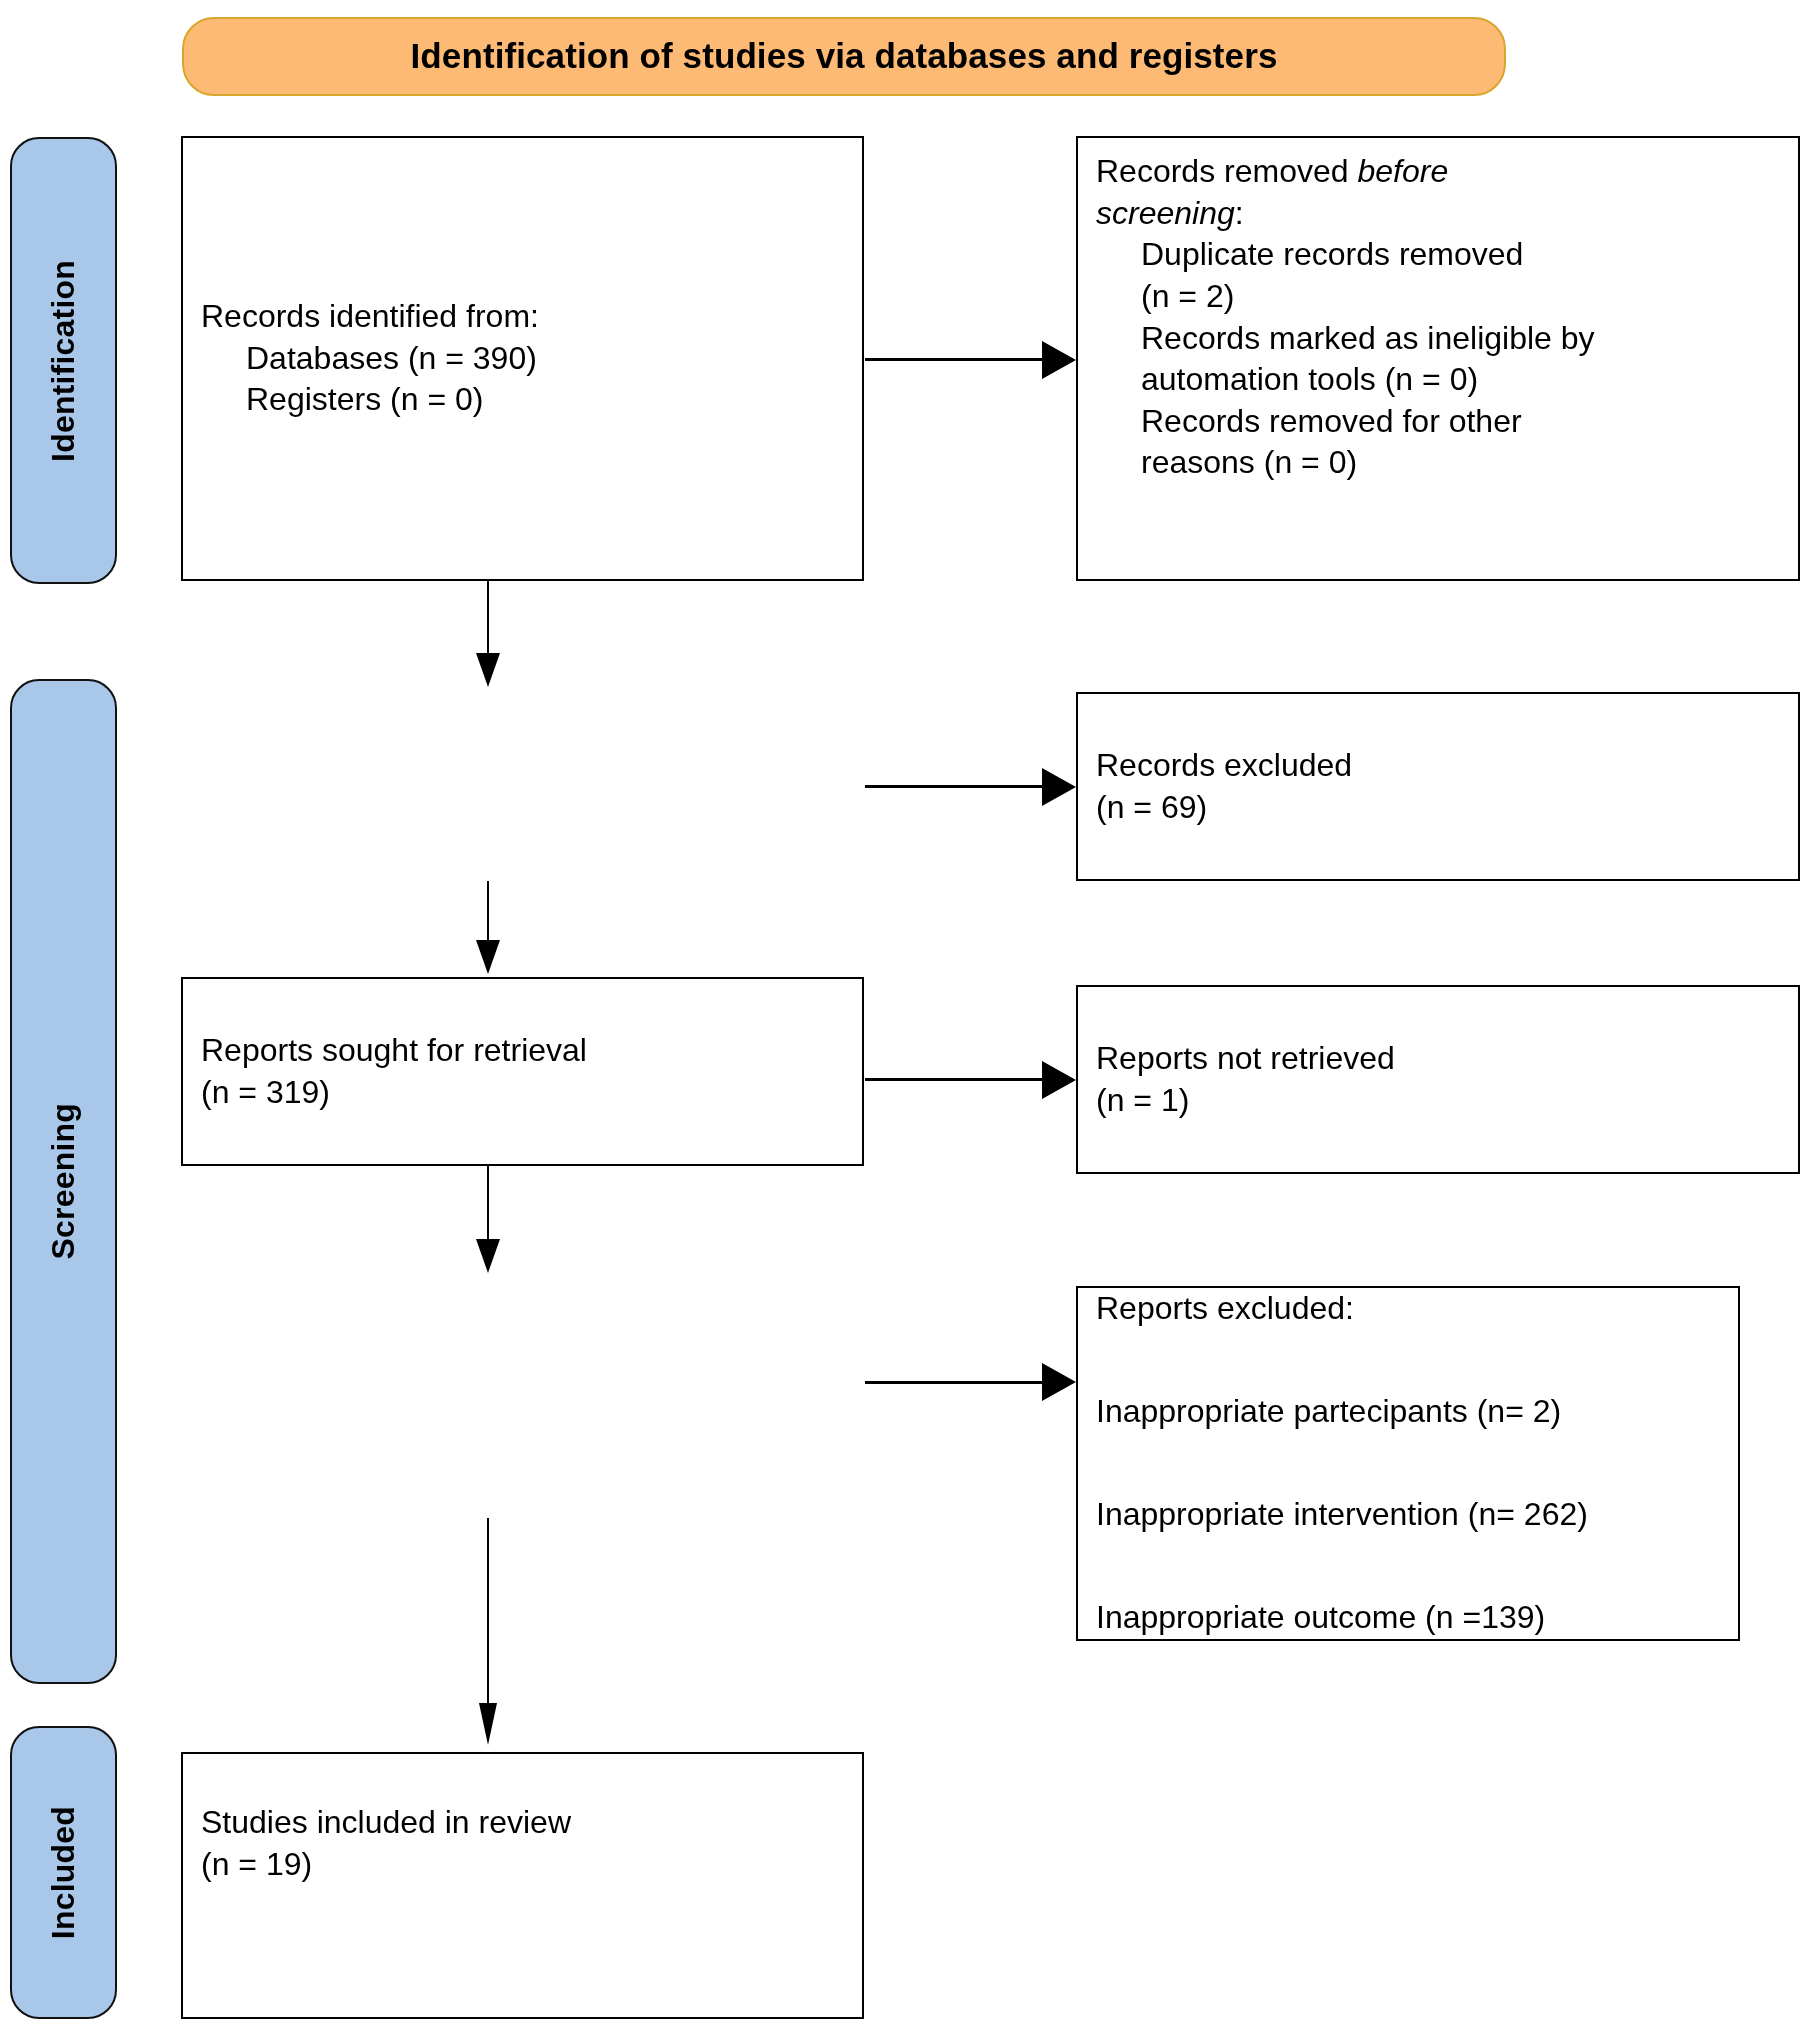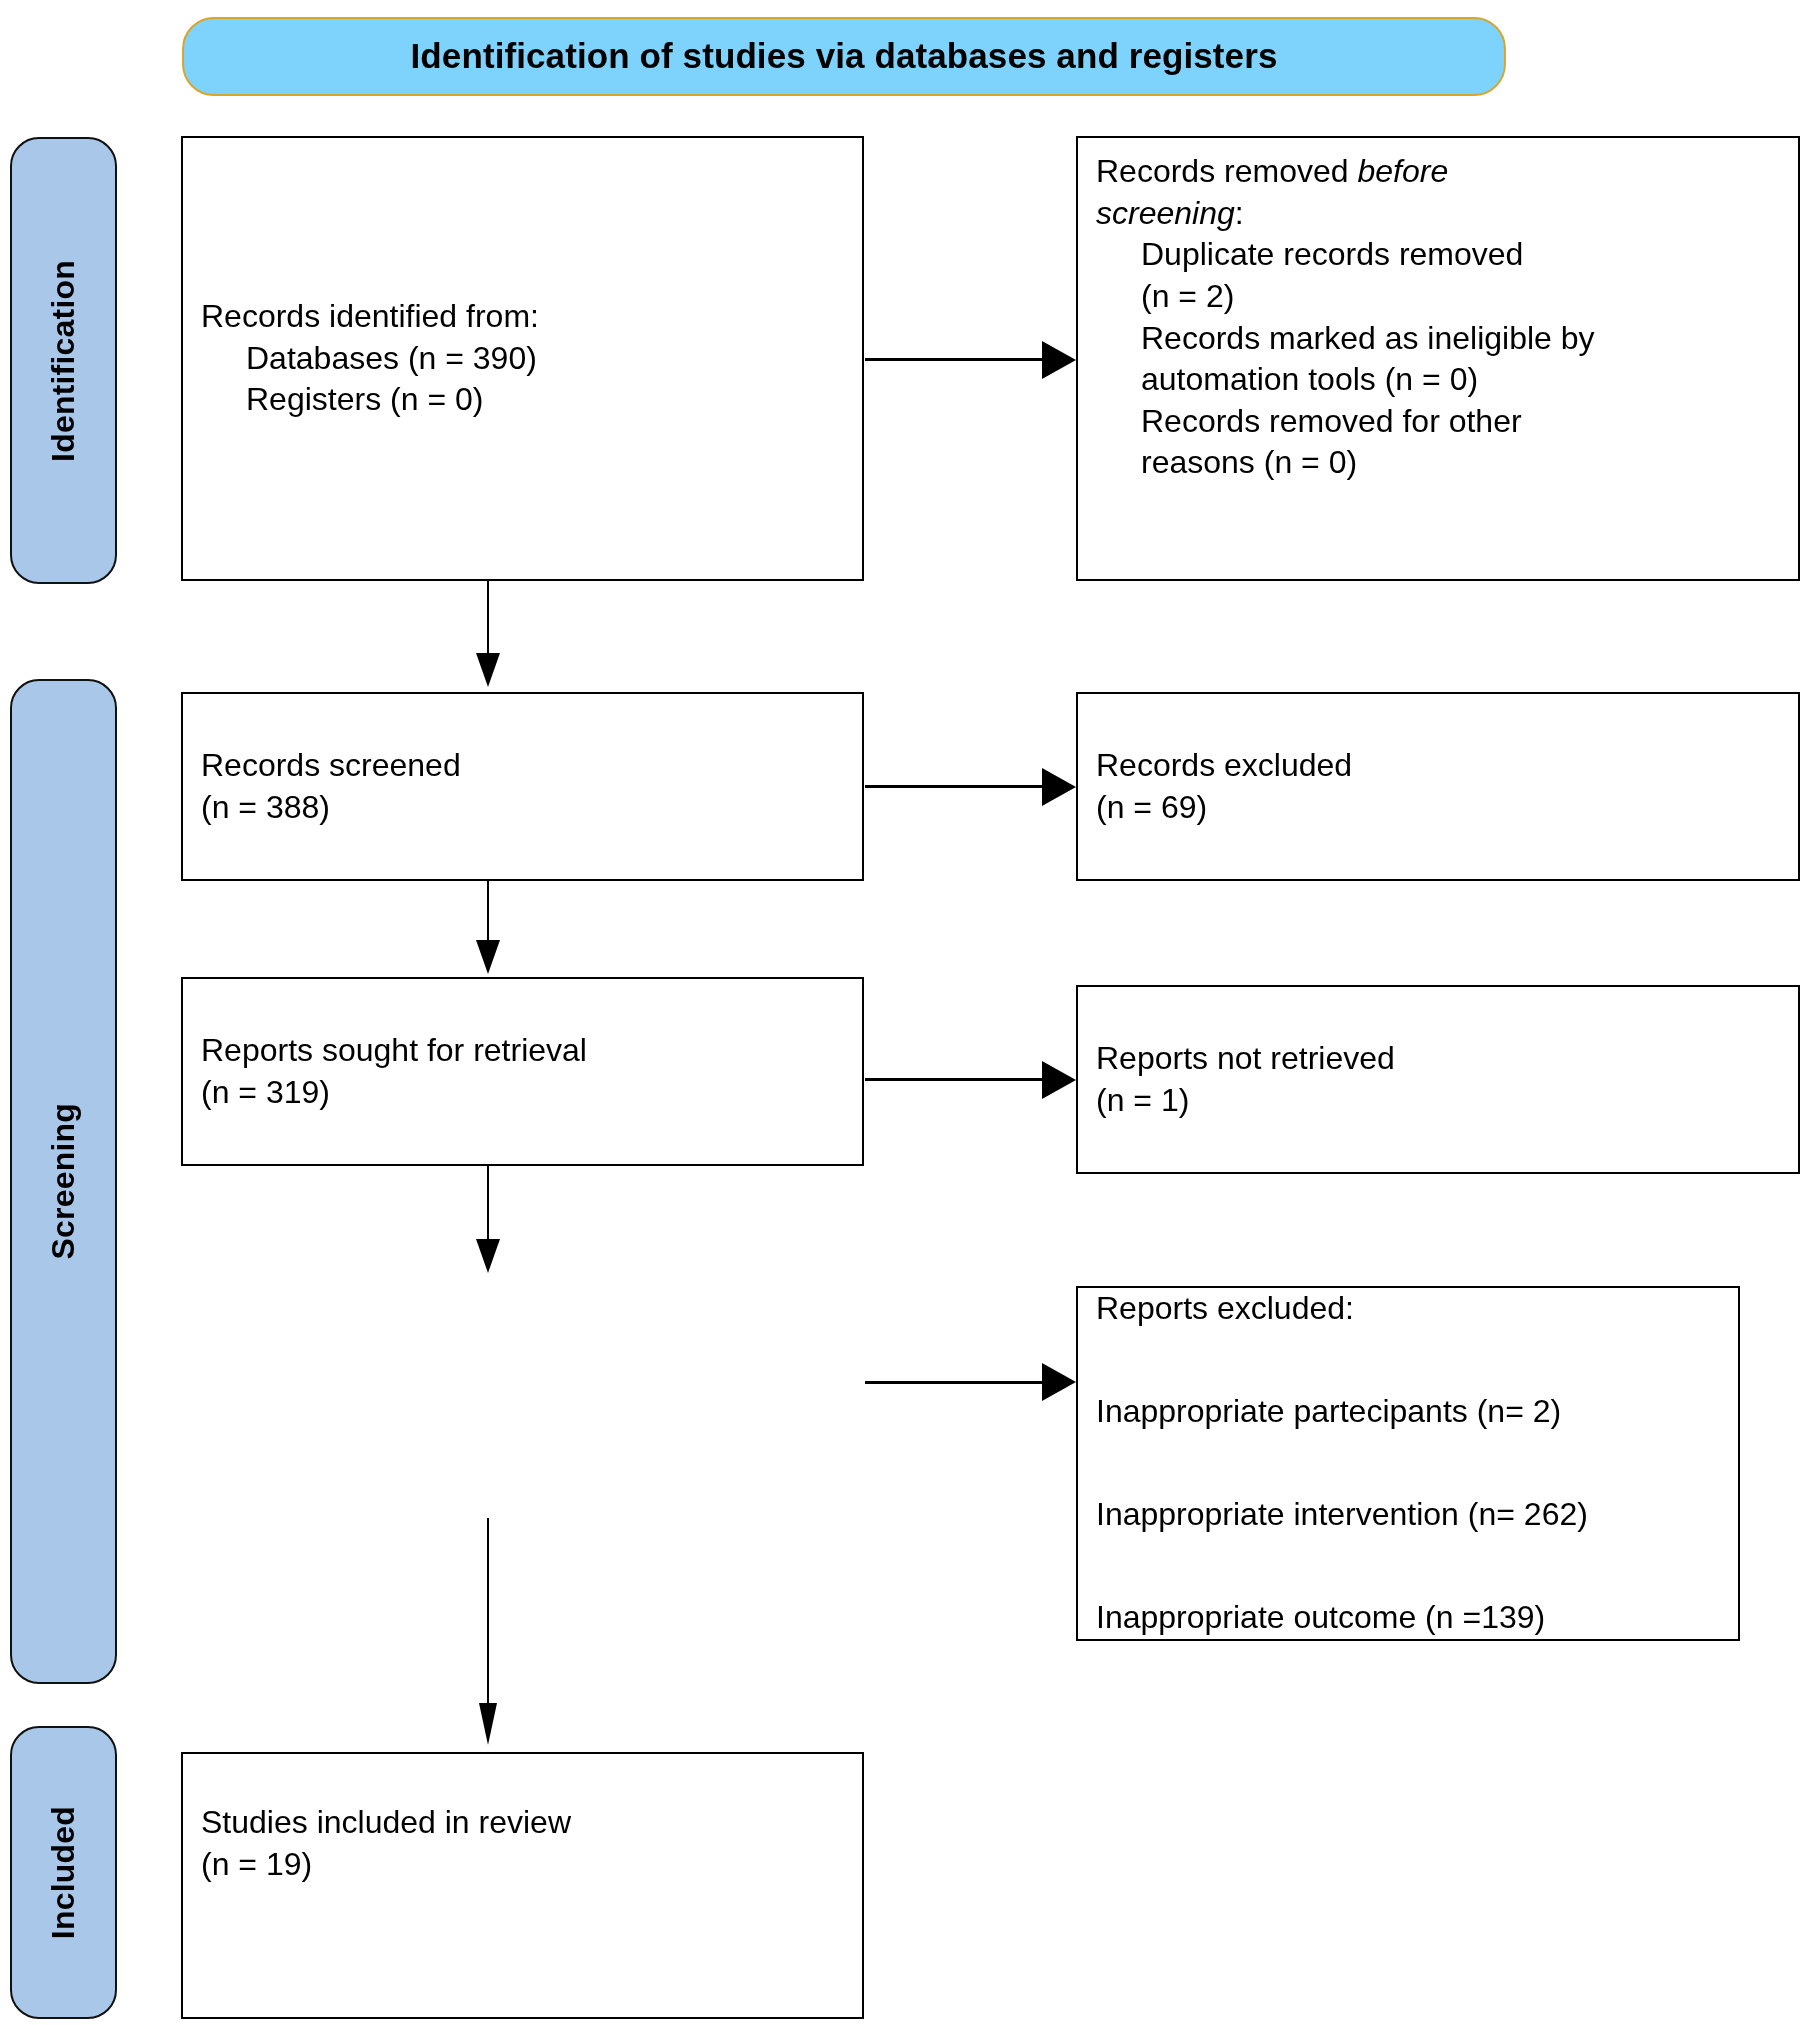--- a/index.html
+++ b/index.html
@@ -3,21 +3,21 @@
 <meta charset="utf-8">
 <style>
   html,body{margin:0;padding:0;background:#fff;}
   body{width:1818px;height:2025px;position:relative;
        font-family:"Liberation Sans","DejaVu Sans",sans-serif;color:#000;}
   .stage{position:absolute;left:0;top:0;width:1818px;height:2025px;overflow:hidden;}
 
   
   .banner{
     position:absolute;left:182px;top:16.6px;width:1324px;height:79px;
-    background:#7dd3fc;border:2.4px solid #d9a62c;border-radius:32px;
+    background:#fdba74;border:2.4px solid #d9a62c;border-radius:32px;
     box-sizing:border-box;display:flex;align-items:center;justify-content:center;
   }
   .banner-title{font-size:35px;font-weight:bold;letter-spacing:0.1px;white-space:nowrap;}
 
   
   .vstage{
     position:absolute;left:9.5px;width:107px;
     background:#a9c8e9;border:2.8px solid #111;border-radius:29px;
     box-sizing:border-box;display:flex;align-items:center;justify-content:center;
   }
@@ -91,24 +91,20 @@
     <p class="ind">Records removed for other</p>
     <p class="ind">reasons (n = 0)</p>
   </div>
 
   <div class="hline" style="left:865px;top:358px;width:180px;"></div>
   <div class="arrow-right" style="left:1042px;top:341px;"></div>
 
   <div class="vline" style="left:487px;top:581px;height:75px;"></div>
   <div class="arrow-down" style="left:476px;top:653px;"></div>
 
-  <div class="box" style="left:181px;top:692px;width:683px;height:189px;">
-    <p>Records screened</p>
-    <p>(n = 388)</p>
-  </div>
 
   <div class="box" style="left:1076px;top:692px;width:724px;height:189px;">
     <p>Records excluded</p>
     <p>(n = 69)</p>
   </div>
 
   <div class="hline" style="left:865px;top:785px;width:180px;"></div>
   <div class="arrow-right" style="left:1042px;top:768px;"></div>
 
   <div class="vline" style="left:487px;top:881px;height:61px;"></div>

